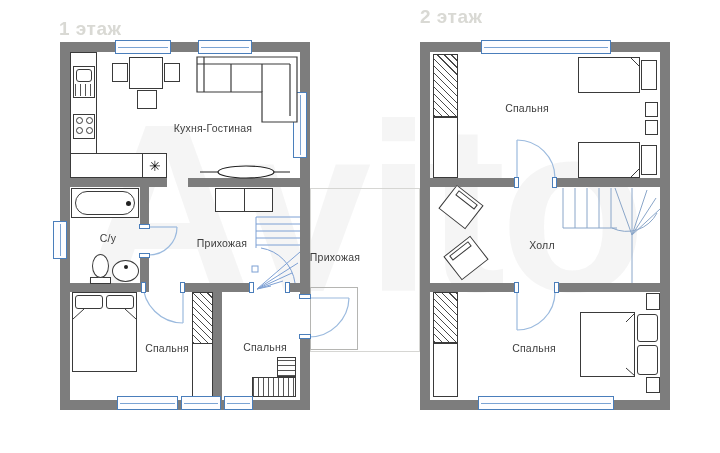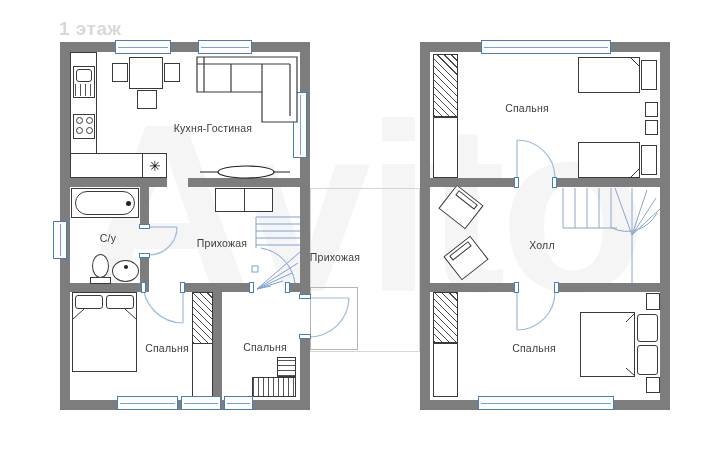--- a/index.html
+++ b/index.html
@@ -195,20 +195,21 @@
       <path d="M309,298 H349"></path>
         <path d="M349,298 A40,40 0 0 1 309,337"></path>
       <path d="M517,178 V140"></path>
         <path d="M517,140 A38,38 0 0 1 555,178"></path>
       <path d="M517,292 V330"></path>
         <path d="M517,330 A38,38 0 0 0 555,292"></path>
     </g>
   </svg>
 
   <div class="floor-title" style="left:59px;top:18px">1 этаж</div>
+  <div class="floor-title" style="left:420px;top:6px">2 этаж</div>
 
   <span class="lbl" style="left:213px;top:128px">Кухня-Гостиная</span>
   <span class="lbl" style="left:108px;top:238px">С/у</span>
   <span class="lbl" style="left:222px;top:243px">Прихожая</span>
   <span class="lbl" style="left:335px;top:257px">Прихожая</span>
   <span class="lbl" style="left:167px;top:348px">Спальня</span>
   <span class="lbl" style="left:265px;top:347px">Спальня</span>
   <span class="lbl" style="left:527px;top:108px">Спальня</span>
   <span class="lbl" style="left:542px;top:245px">Холл</span>
   <span class="lbl" style="left:534px;top:348px">Спальня</span>

